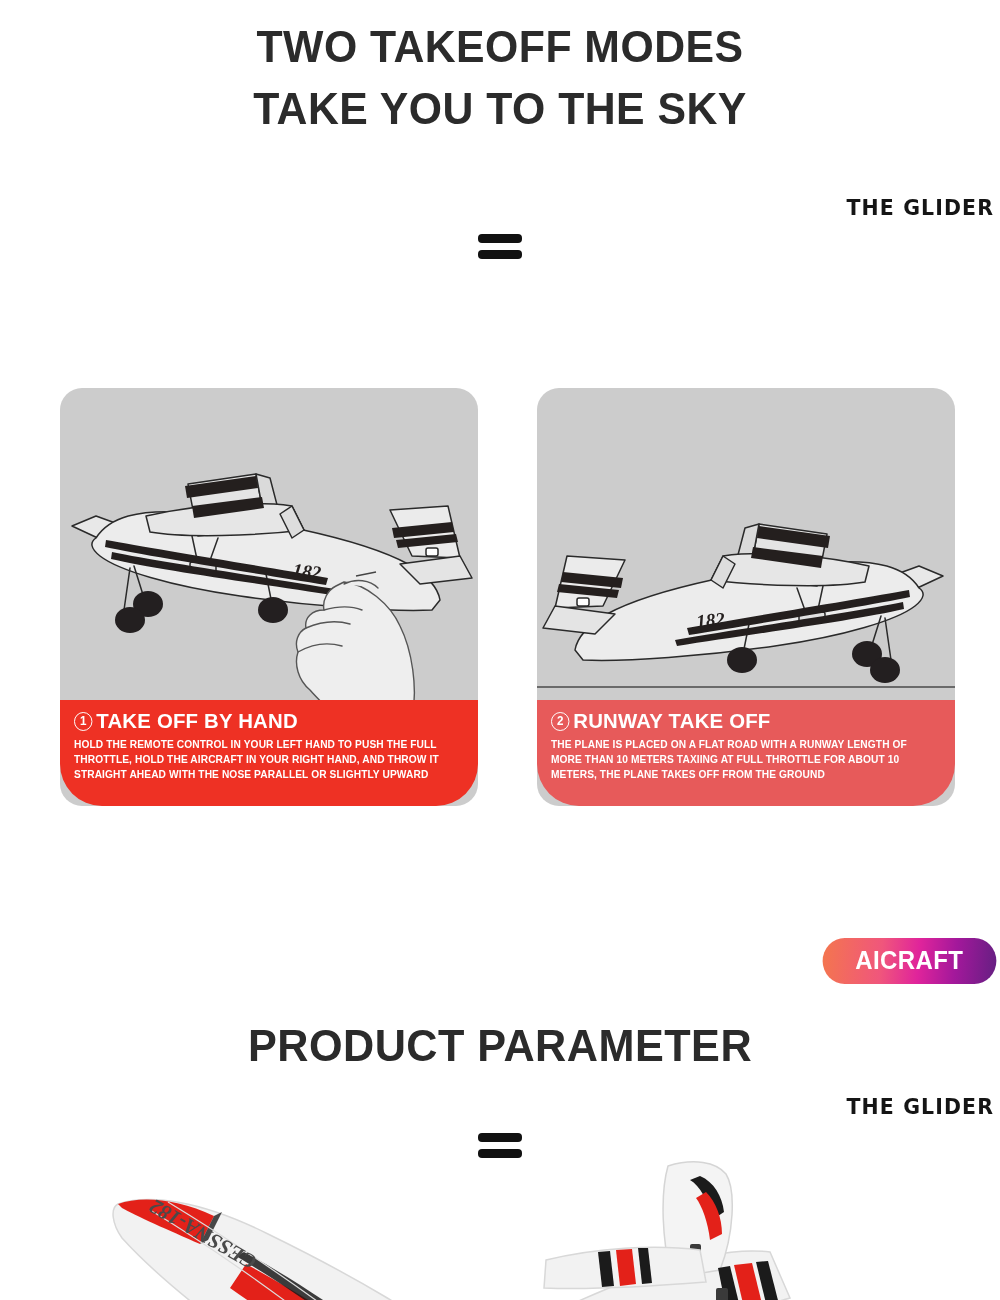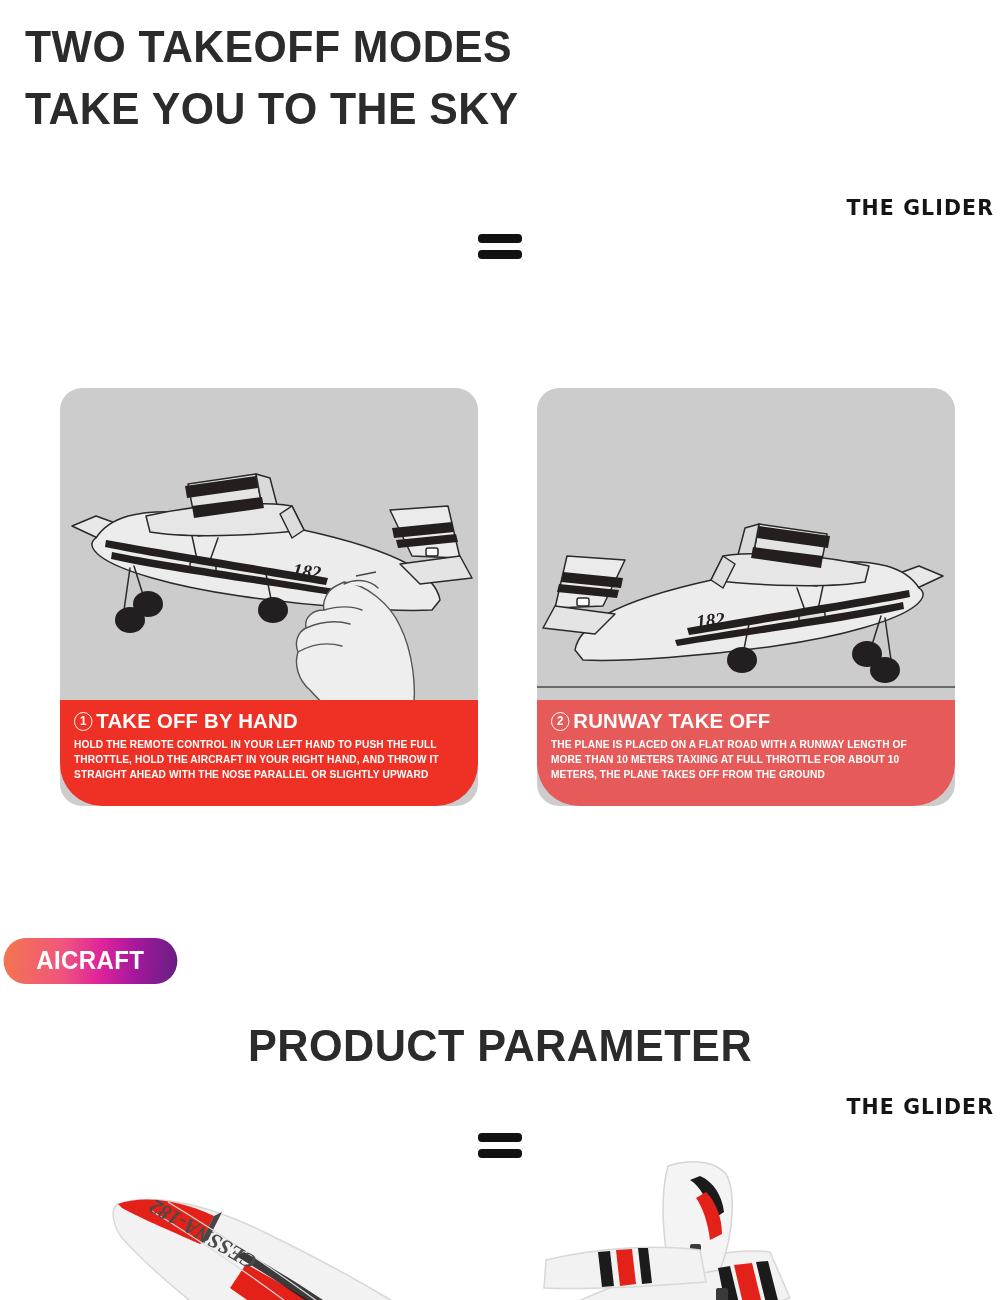--- a/index.html
+++ b/index.html
@@ -7,21 +7,21 @@
     width:1000px; height:1300px;
     background:#ffffff;
     font-family:"Liberation Sans", sans-serif;
     overflow:hidden;
   }
   .page { position:relative; width:1000px; height:1300px; background:#fff; }
 
   
   .headline {
     position:absolute; left:0; top:16px; width:1000px;
-    text-align:left;
+    text-align:center;
   }
   .headline .line {
     display:block;
     font-size:45px;
     font-weight:bold;
     letter-spacing:0.5px;
     color:#2b2b2b;
     line-height:1.38;
     font-family:"Liberation Sans", sans-serif;
     transform:scaleX(0.95);
@@ -81,21 +81,21 @@
     font-size:12px; font-weight:bold; line-height:1; margin-right:3px;
     flex:none;
   }
   .ribbon p {
     font-size:10.4px; font-weight:bold; line-height:1.42;
     letter-spacing:0.1px;
     transform:scaleX(0.98); transform-origin:left top;
   }
 
   
-  .pill-wrap { position:absolute; top:938px; width:1000px; text-align:left; }
+  .pill-wrap { position:absolute; top:938px; width:1000px; text-align:right; }
   .pill {
     display:inline-block;
     padding:8px 34px 9px;
     border-radius:26px;
     font-size:25px; font-weight:bold; color:#fff;
     letter-spacing:0.4px;
     background:linear-gradient(95deg,#f4764e 0%,#f0567c 34%,#e0249b 55%,#a3189b 76%,#651f82 100%);
     transform:scaleX(0.96);
   }
 

